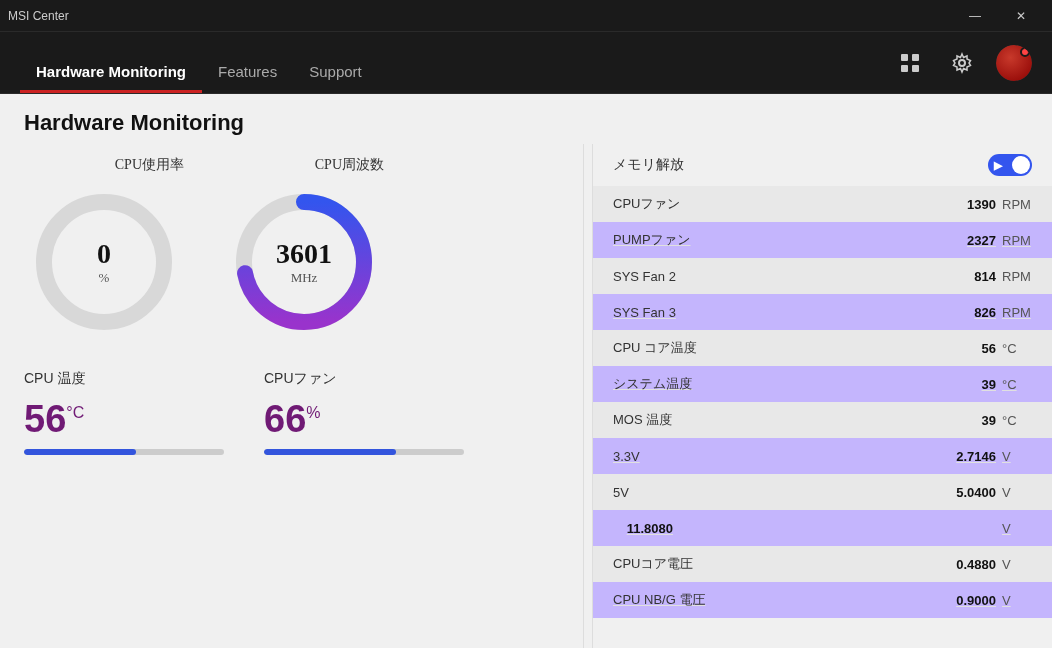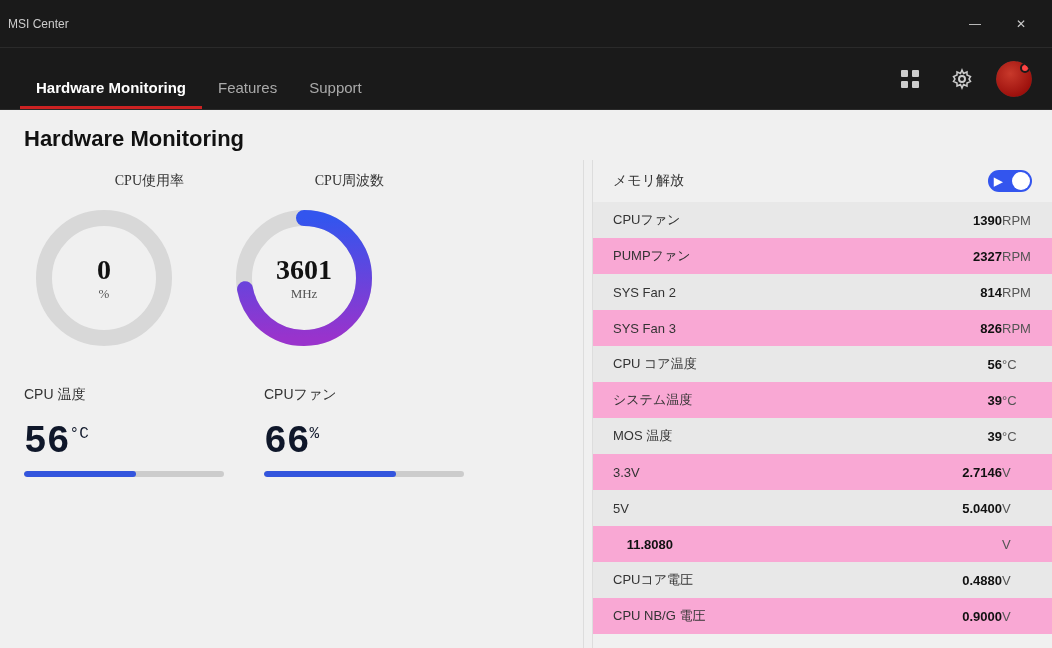--- a/index.html
+++ b/index.html
@@ -9,21 +9,21 @@
       color: #e0e0e0;
       width: 1052px;
       height: 648px;
       overflow: hidden;
       user-select: none;
     }
 
     
     .titlebar {
       background: #1a1a1a;
-      height: 48px;
+      height: 32px;
       display: flex;
       align-items: center;
       padding: 0 8px;
       justify-content: space-between;
       border-bottom: 1px solid #2a2a2a;
     }
     .titlebar-title {
       font-size: 12px;
       color: #ccc;
     }
@@ -208,28 +208,27 @@
     
     .bar-section {
       display: flex;
       flex-direction: column;
       align-items: flex-start;
       min-width: 200px;
     }
     .bar-label {
       font-size: 14px;
       color: #333;
-      margin-bottom: 16px;
+      margin-bottom: 10px;
     }
     .bar-value-display {
       font-size: 38px;
       font-weight: 700;
-      color: #0f172a;
+      color: #701a75;
       margin-bottom: 8px;
-      font-family: Liberation Mono, monospace;
     }
     .bar-value-display sup {
       font-size: 16px;
       font-weight: 400;
     }
     .bar-track {
       width: 200px;
       height: 6px;
       background: #ccc;
       border-radius: 3px;
@@ -307,37 +306,39 @@
       align-items: center;
       justify-content: space-between;
       padding: 8px 20px;
       border-bottom: none;
       min-height: 36px;
     }
     .sensor-row.even {
       background: #e8e8e8;
     }
     .sensor-row.odd {
-      background: #f9a8d4;
+      background: #c4b5fd;
+      text-decoration: underline;
     }
     .sensor-name {
       font-size: 13px;
       color: #333;
       flex: 1;
     }
     .sensor-value {
       font-size: 13px;
       color: #111;
       font-weight: 600;
       text-align: right;
       min-width: 60px;
     }
     .sensor-unit {
       font-size: 13px;
       color: #555;
+      margin-left: 6px;
       min-width: 30px;
     }
   </style>
 </head>
 <body>
 
 <div class="titlebar">
   <span class="titlebar-title">MSI Center</span>
   <div class="titlebar-controls">
     <button class="titlebar-btn">—</button>

